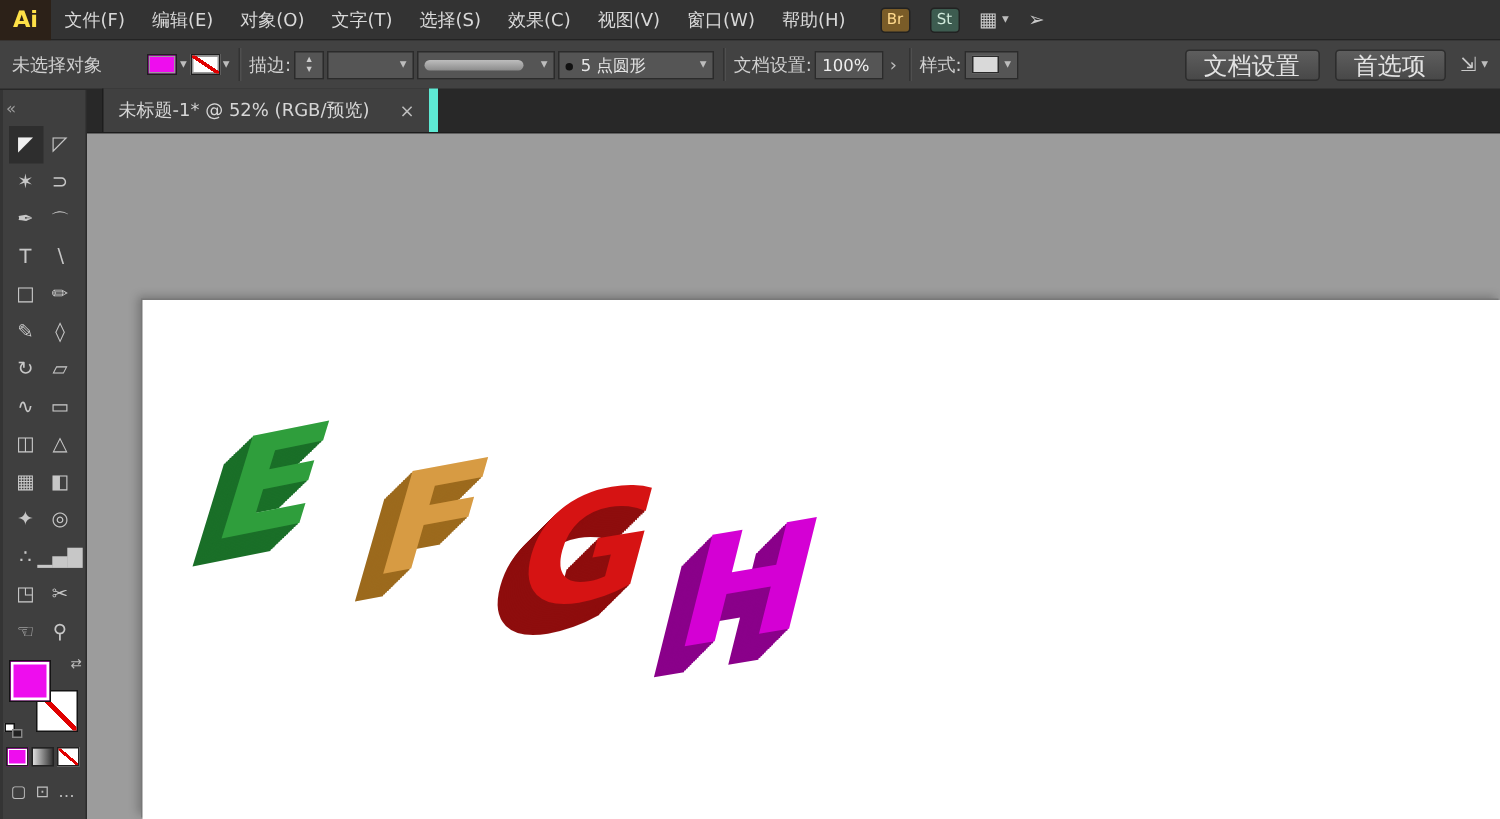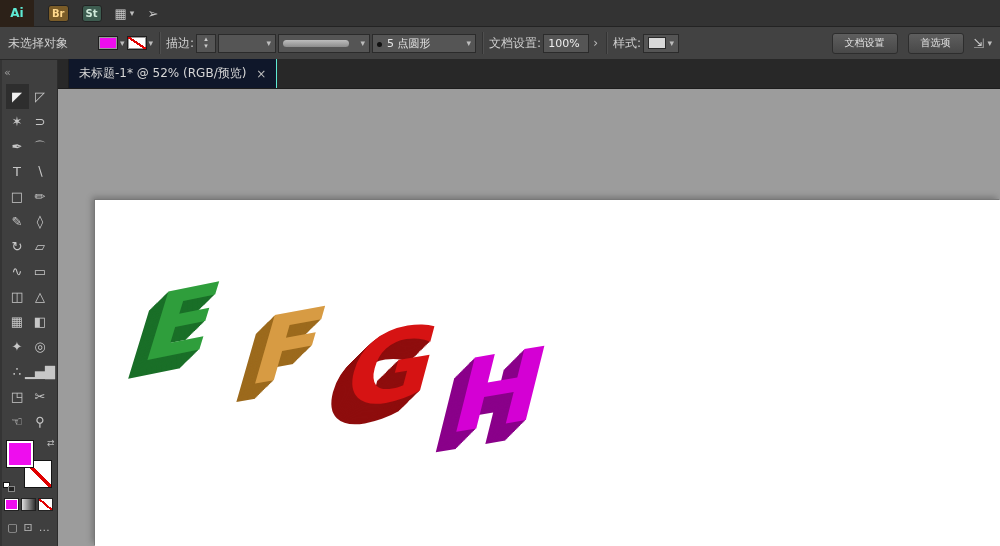--- a/index.html
+++ b/index.html
@@ -2,25 +2,25 @@
 <html><head>
 <meta charset="utf-8">
 <style>
   *{margin:0;padding:0;box-sizing:border-box}
   html,body{width:1000px;height:546px;overflow:hidden}
   body{font-family:"DejaVu Sans","Liberation Sans",sans-serif;background:#333;font-size:12px}
   .app{width:1000px;height:546px;display:flex;flex-direction:column;background:#3d3d3d}
 
   
   .menubar{flex:0 0 27px;height:27px;background:#333;display:flex;align-items:center;border-bottom:1px solid #232323}
-  .ai-logo{width:34px;height:27px;background:#2c2118;color:#5eead4;font-weight:bold;font-size:12px;display:flex;align-items:center;justify-content:center;cursor:default}
+  .ai-logo{width:34px;height:27px;background:#2c2118;color:#fde047;font-weight:bold;font-size:15px;display:flex;align-items:center;justify-content:center;cursor:default}
   .menus{display:flex;align-items:center}
   .menu-item{padding:0 9px;line-height:27px;color:#d9d9d9;font-size:12px;cursor:default}
   .mb-right{display:flex;align-items:center;gap:13px;margin-left:14px}
-  .badge{min-width:20px;height:17px;padding:0 3px;border-radius:3px;font-size:10px;font-weight:bold;display:flex;align-items:center;justify-content:center;border:1px solid #222}
+  .badge{min-width:20px;height:17px;padding:0 3px;border-radius:3px;font-size:10px;font-weight:normal;display:flex;align-items:center;justify-content:center;border:1px solid #222}
   .badge.br{background:#7a5c28;color:#ffd98c}
   .badge.st{background:#3d5c50;color:#cfe9da}
   .mb-icon{color:#c9c9c9;font-size:13px;display:flex;align-items:center;gap:3px}
   .caret{font-size:9px;color:#bdbdbd}
 
   
   .controlbar{flex:0 0 33px;height:33px;background:#424242;border-bottom:1px solid #282828;display:flex;align-items:center;padding:0 8px;color:#cfcfcf;gap:2px}
   .label{font-size:12px;color:#cfcfcf;white-space:nowrap}
   .no-sel{width:88px}
   .swatch{width:20px;height:14px;border:1px solid #1f1f1f;box-shadow:inset 0 0 0 1px #9a9a9a;position:relative}
@@ -32,21 +32,21 @@
   .spinner{width:20px;height:19px;background:#555;border:1px solid #2b2b2b;display:flex;flex-direction:column;align-items:center;justify-content:center;line-height:7px;font-size:7px;color:#ccc}
   .combo{height:19px;background:#555;border:1px solid #2b2b2b;display:flex;align-items:center;justify-content:space-between;padding:0 4px;color:#e5e5e5;font-size:11px}
   .combo.w-stroke{width:58px}
   .combo.w-profile{width:92px}
   .combo.w-brush{width:104px}
   .combo.w-style{width:36px}
   .profile-bar{width:66px;height:7px;border-radius:4px;background:linear-gradient(#bdbdbd,#8c8c8c)}
   .style-chip{width:18px;height:12px;background:#d9d9d9;border:1px solid #2a2a2a}
   .opacity-input{width:46px;height:19px;background:#555;border:1px solid #2b2b2b;color:#eee;font-size:11px;padding:0 4px;font-family:"DejaVu Sans",sans-serif}
   .chev{color:#bdbdbd;font-size:12px;padding:0 2px}
-  .cbtn{height:21px;background:linear-gradient(#5e5e5e,#484848);border:1px solid #2d2d2d;border-radius:3px;color:#e3e3e3;font-size:10px;padding:0 12px;font-family:"DejaVu Sans",sans-serif;cursor:default}
+  .cbtn{height:21px;background:linear-gradient(#5e5e5e,#484848);border:1px solid #2d2d2d;border-radius:3px;color:#e3e3e3;font-size:16px;padding:0 12px;font-family:"DejaVu Sans",sans-serif;cursor:default}
   .cb-right{margin-left:auto;display:flex;align-items:center;gap:10px}
   .brush-dot{width:5px;height:5px;border-radius:50%;background:#111;display:inline-block;margin-right:5px}
 
   
   .main{flex:1;display:flex;min-height:0}
   .toolcol{flex:0 0 58px;width:58px;background:#3f3f3f;border-right:1px solid #2c2c2c;box-shadow:inset 2px 0 0 #343434;display:flex;flex-direction:column}
   .tool-head{height:24px;display:flex;align-items:center;padding:0 4px;color:#9d9d9d;font-size:11px}
   .tools{display:grid;grid-template-columns:23px 23px;justify-content:center}
   .tool{width:23px;height:25px;display:flex;align-items:center;justify-content:center;color:#c7c7c7;font-size:13px;cursor:default}
   .tool.active{background:#2e2e2e;color:#f0f0f0}
@@ -64,33 +64,44 @@
   .crbtn{width:15px;height:13px;border:1px solid #222;position:relative}
   .crbtn.color{background:#ee0dee;box-shadow:inset 0 0 0 1px #fff}
   .crbtn.gradient{background:linear-gradient(90deg,#ddd,#333)}
   .crbtn.none{background:#fff}
   .moderow{display:flex;gap:6px;justify-content:center;margin-top:10px;color:#bdbdbd;font-size:11px}
   .moderow span{cursor:default}
 
   
   .docarea{flex:1;display:flex;flex-direction:column;min-width:0}
   .tabbar{flex:0 0 29px;height:29px;background:#282828;display:flex;align-items:flex-end;border-bottom:1px solid #1d1d1d}
-  .tab{height:29px;background:#0f172a;display:flex;align-items:center;gap:10px;padding:0 10px;margin-left:10px;color:#d6d6d6;font-size:12px;border-right:1px solid #5eead4;border-left:1px solid #1d1d1d;cursor:default}
+  .tab{height:29px;background:#404040;display:flex;align-items:center;gap:20px;padding:0 10px;margin-left:10px;color:#d6d6d6;font-size:12px;border-right:6px solid #5eead4;border-left:1px solid #1d1d1d;cursor:default}
   .tab-close{color:#bdbdbd;font-size:12px;cursor:default}
   .canvas{flex:1;position:relative;background:#9c9c9c;overflow:hidden}
   .artboard{position:absolute;left:37px;top:111px;right:0;bottom:0;background:#fff;box-shadow:-1px -1px 0 #787878, -3px -3px 6px rgba(0,0,0,.25)}
   .letter3d{position:absolute;font-weight:bold;line-height:1;font-family:"DejaVu Sans","Liberation Sans",sans-serif;user-select:none}
 </style>
 </head>
 <body>
 
 <div class="app">
 
   <div class="menubar">
     <div class="ai-logo">Ai</div>
+    <div class="menus">
+        <div class="menu-item">文件(F)</div>
+        <div class="menu-item">编辑(E)</div>
+        <div class="menu-item">对象(O)</div>
+        <div class="menu-item">文字(T)</div>
+        <div class="menu-item">选择(S)</div>
+        <div class="menu-item">效果(C)</div>
+        <div class="menu-item">视图(V)</div>
+        <div class="menu-item">窗口(W)</div>
+        <div class="menu-item">帮助(H)</div>
+      </div>
     <div class="mb-right">
       <span class="badge br">Br</span>
       <span class="badge st">St</span>
       <span class="mb-icon">
         <span>▦</span>
         <span class="caret">▾</span>
       </span>
       <span class="mb-icon">➢</span>
     </div>
   </div>

